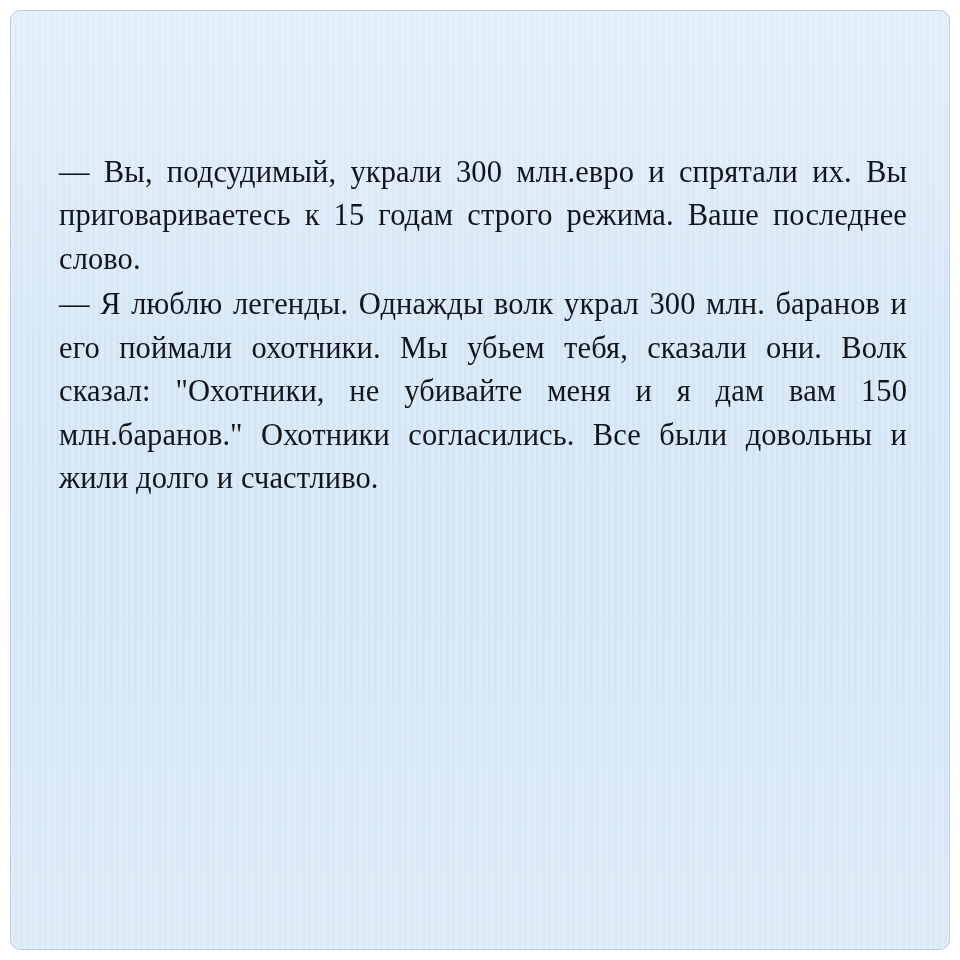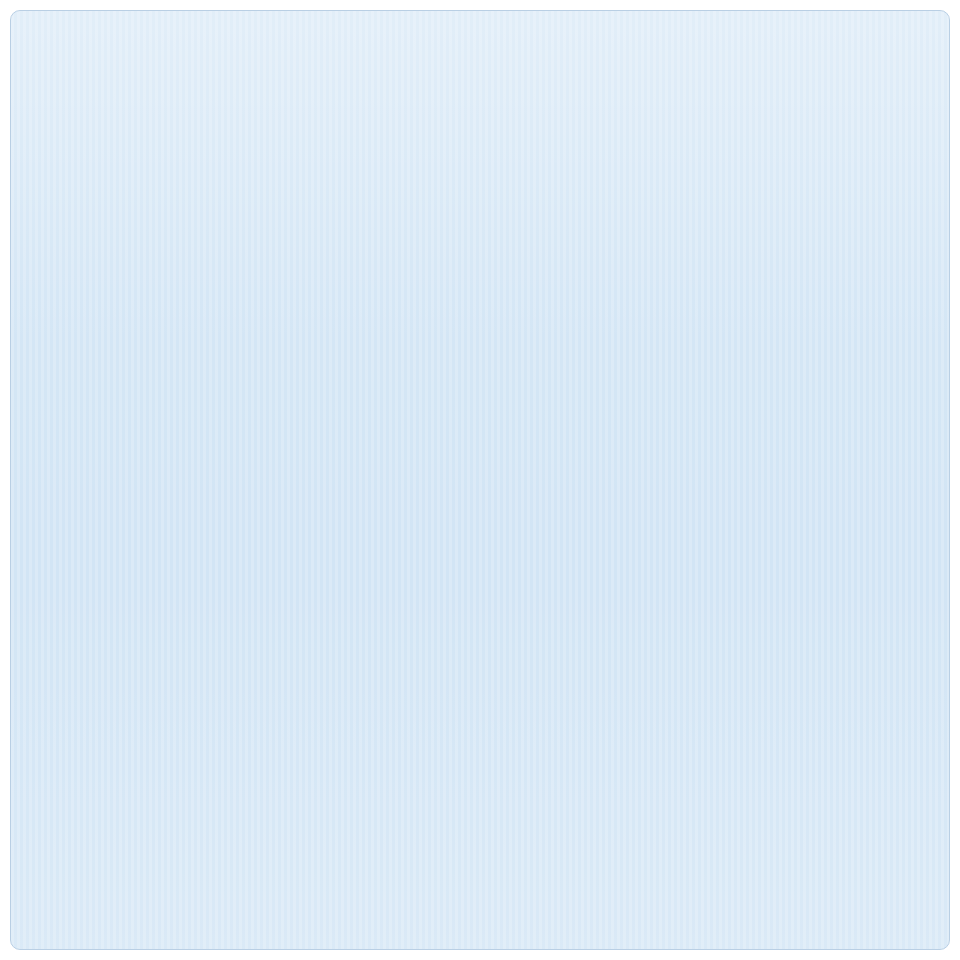--- a/index.html
+++ b/index.html
@@ -56,14 +56,16 @@
   p.para + p.para {
     margin-top: 2px;
   }
 </style>
 </head>
 <body>
 
 <div class="card">
   <div class="sheen"></div>
   <div class="text-block">
+    <p class="para">— Вы, подсудимый, украли 300 млн.евро и спрятали их. Вы приговариваетесь  к 15 годам строго режима. Ваше последнее слово.</p>
+    <p class="para">— Я люблю легенды. Однажды волк украл 300 млн. баранов и  его  поймали охотники. Мы убьем тебя, сказали они.  Волк  сказал: "Охотники, не убивайте меня  и  я  дам  вам  150 млн.баранов." Охотники согласились. Все были довольны и жили долго и счастливо.</p>
   </div>
 </div>
 
 </body></html>

